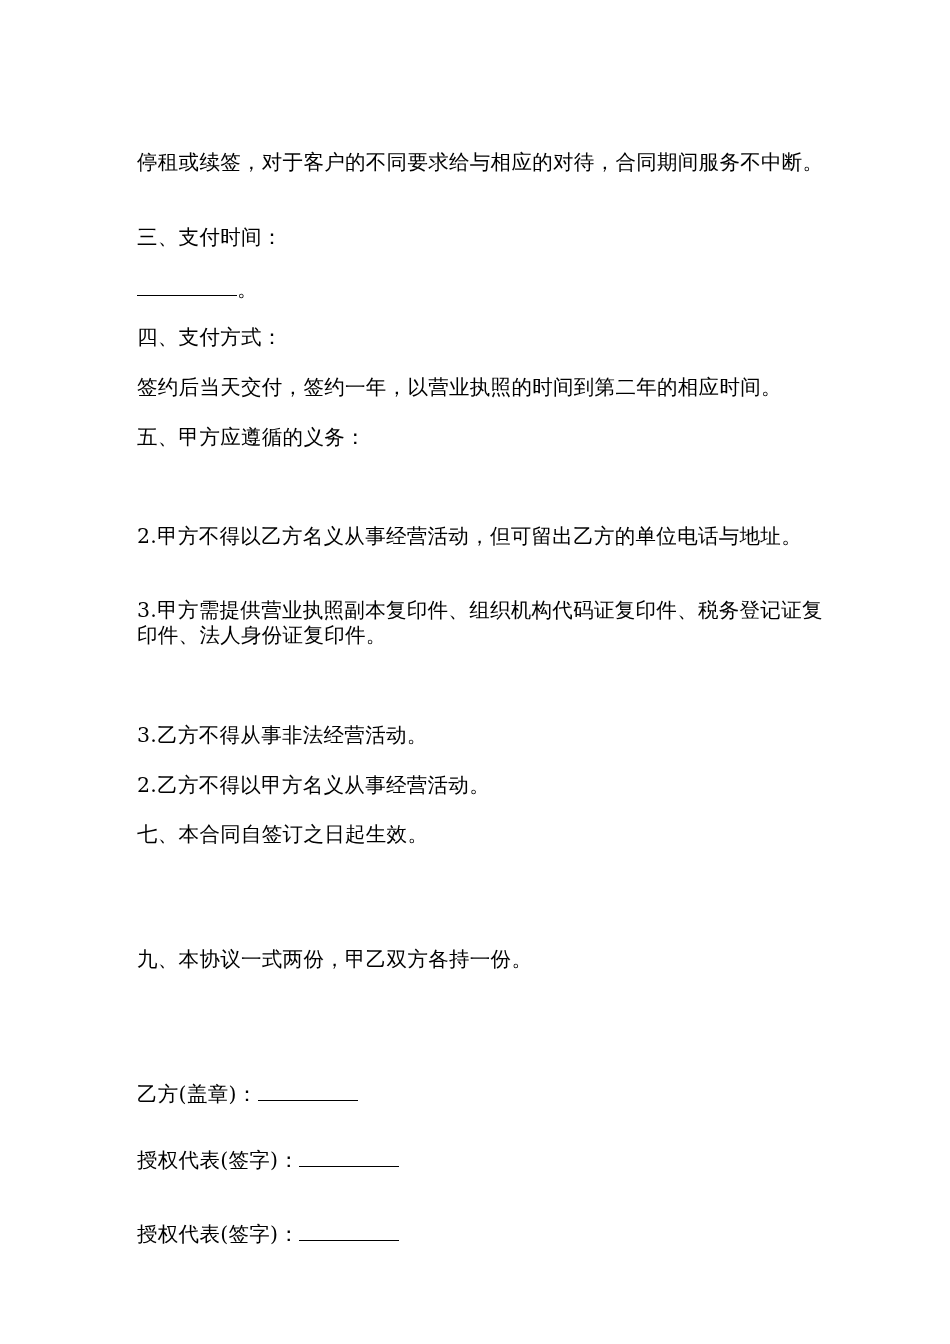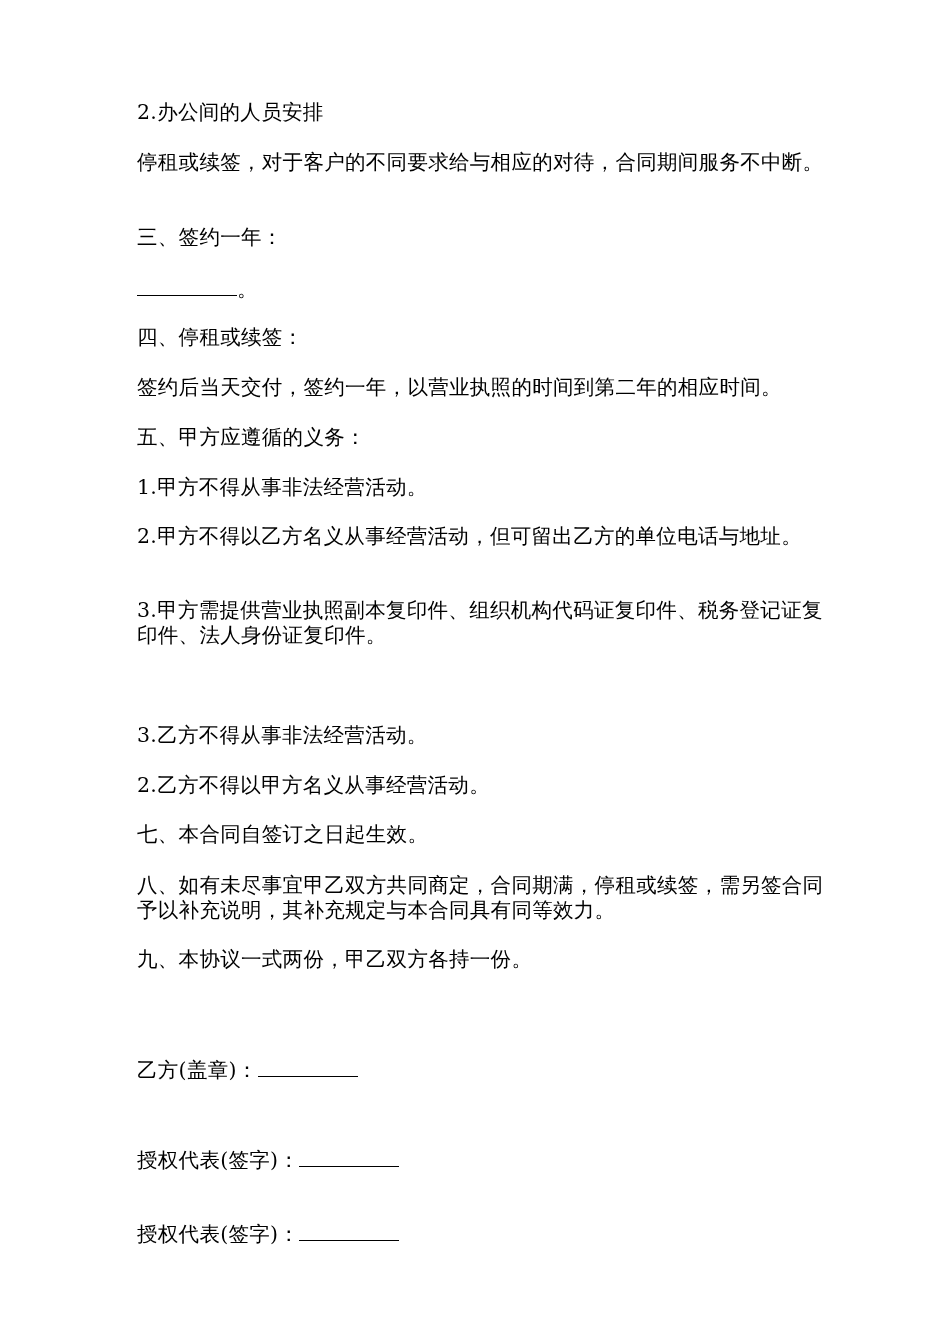--- a/index.html
+++ b/index.html
@@ -10,41 +10,38 @@
        letter-spacing: 0.3px; white-space: normal; word-break: break-all; }
   .blank { display: inline-block; border-bottom: 1.5px solid #000; height: 20px; vertical-align: baseline; }
   .blank.short { width: 100px; }
   .blank.long { width: 100px; }
 </style>
 </head>
 <body>
 
 <div class="page">
 
-  <div class="p" style="top:100px">2.办公间的人员安排</div>
   <div class="p" style="top:150px">停租或续签，对于客户的不同要求给与相应的对待，合同期间服务不中断。</div>
-  <div class="p" style="top:225px">三、签约一年：</div>
+  <div class="p" style="top:225px">三、支付时间：</div>
 
   <div class="p" style="top:275px">
     <span class="blank short"></span><span>。</span>
   </div>
 
-  <div class="p" style="top:325px">四、停租或续签：</div>
+  <div class="p" style="top:325px">四、支付方式：</div>
   <div class="p" style="top:425px">五、甲方应遵循的义务：</div>
   <div class="p" style="top:375px">签约后当天交付，签约一年，以营业执照的时间到第二年的相应时间。</div>
-  <div class="p" style="top:475px">1.甲方不得从事非法经营活动。</div>
   <div class="p" style="top:524px">2.甲方不得以乙方名义从事经营活动，但可留出乙方的单位电话与地址。</div>
   <div class="p" style="top:598px">3.甲方需提供营业执照副本复印件、组织机构代码证复印件、税务登记证复印件、法人身份证复印件。</div>
   <div class="p" style="top:723px">3.乙方不得从事非法经营活动。</div>
   <div class="p" style="top:773px">2.乙方不得以甲方名义从事经营活动。</div>
   <div class="p" style="top:822px">七、本合同自签订之日起生效。</div>
-  <div class="p" style="top:873px">八、如有未尽事宜甲乙双方共同商定，合同期满，停租或续签，需另签合同予以补充说明，其补充规定与本合同具有同等效力。</div>
   <div class="p" style="top:947px">九、本协议一式两份，甲乙双方各持一份。</div>
 
-  <div class="p" style="top:1056px">
+  <div class="p" style="top:1080px">
     <span>乙方(盖章)：</span><span class="blank long"></span>
   </div>
   <div class="p" style="top:1146px">
     <span>授权代表(签字)：</span><span class="blank long"></span>
   </div>
   <div class="p" style="top:1220px">
     <span>授权代表(签字)：</span><span class="blank long"></span>
   </div>
 
 </div>

